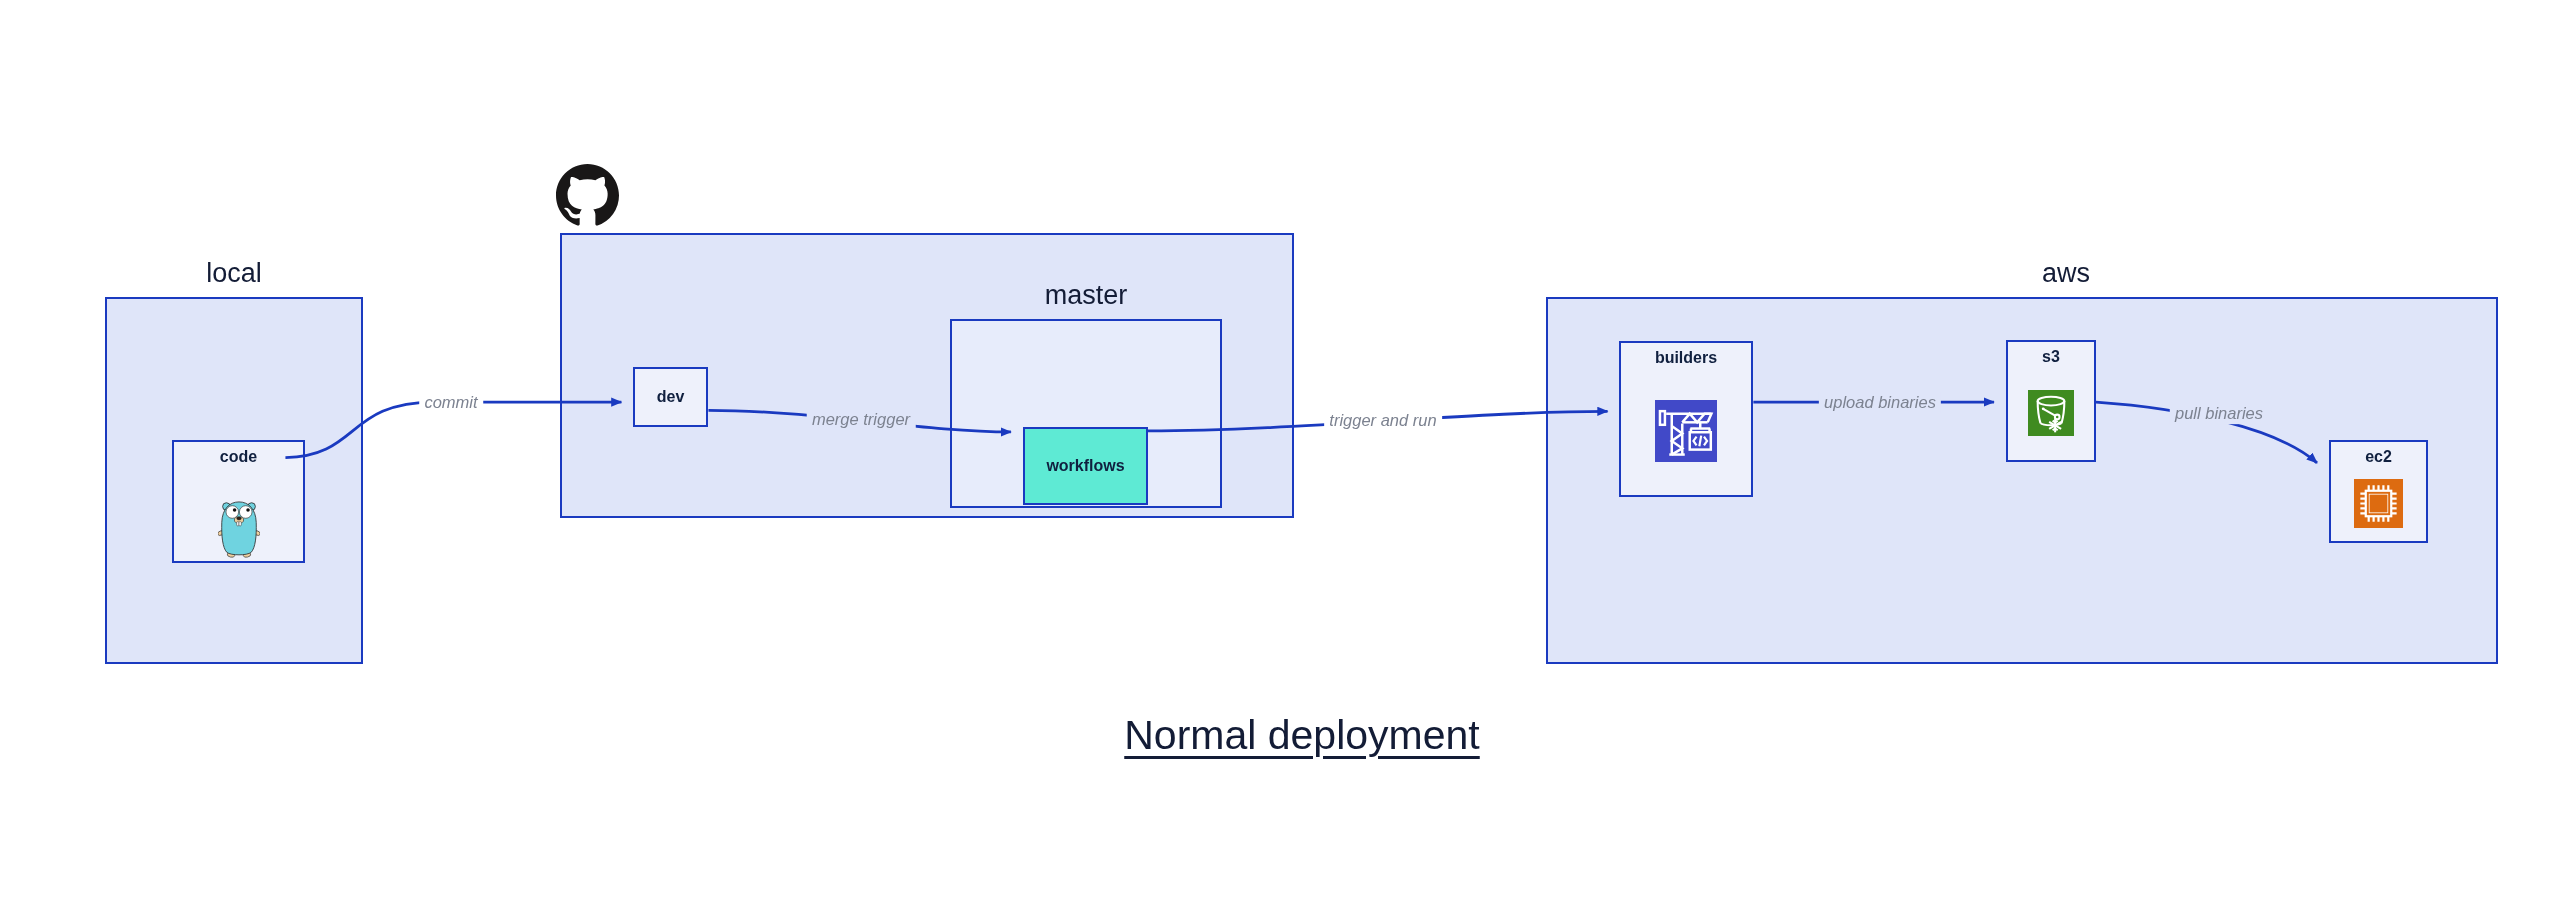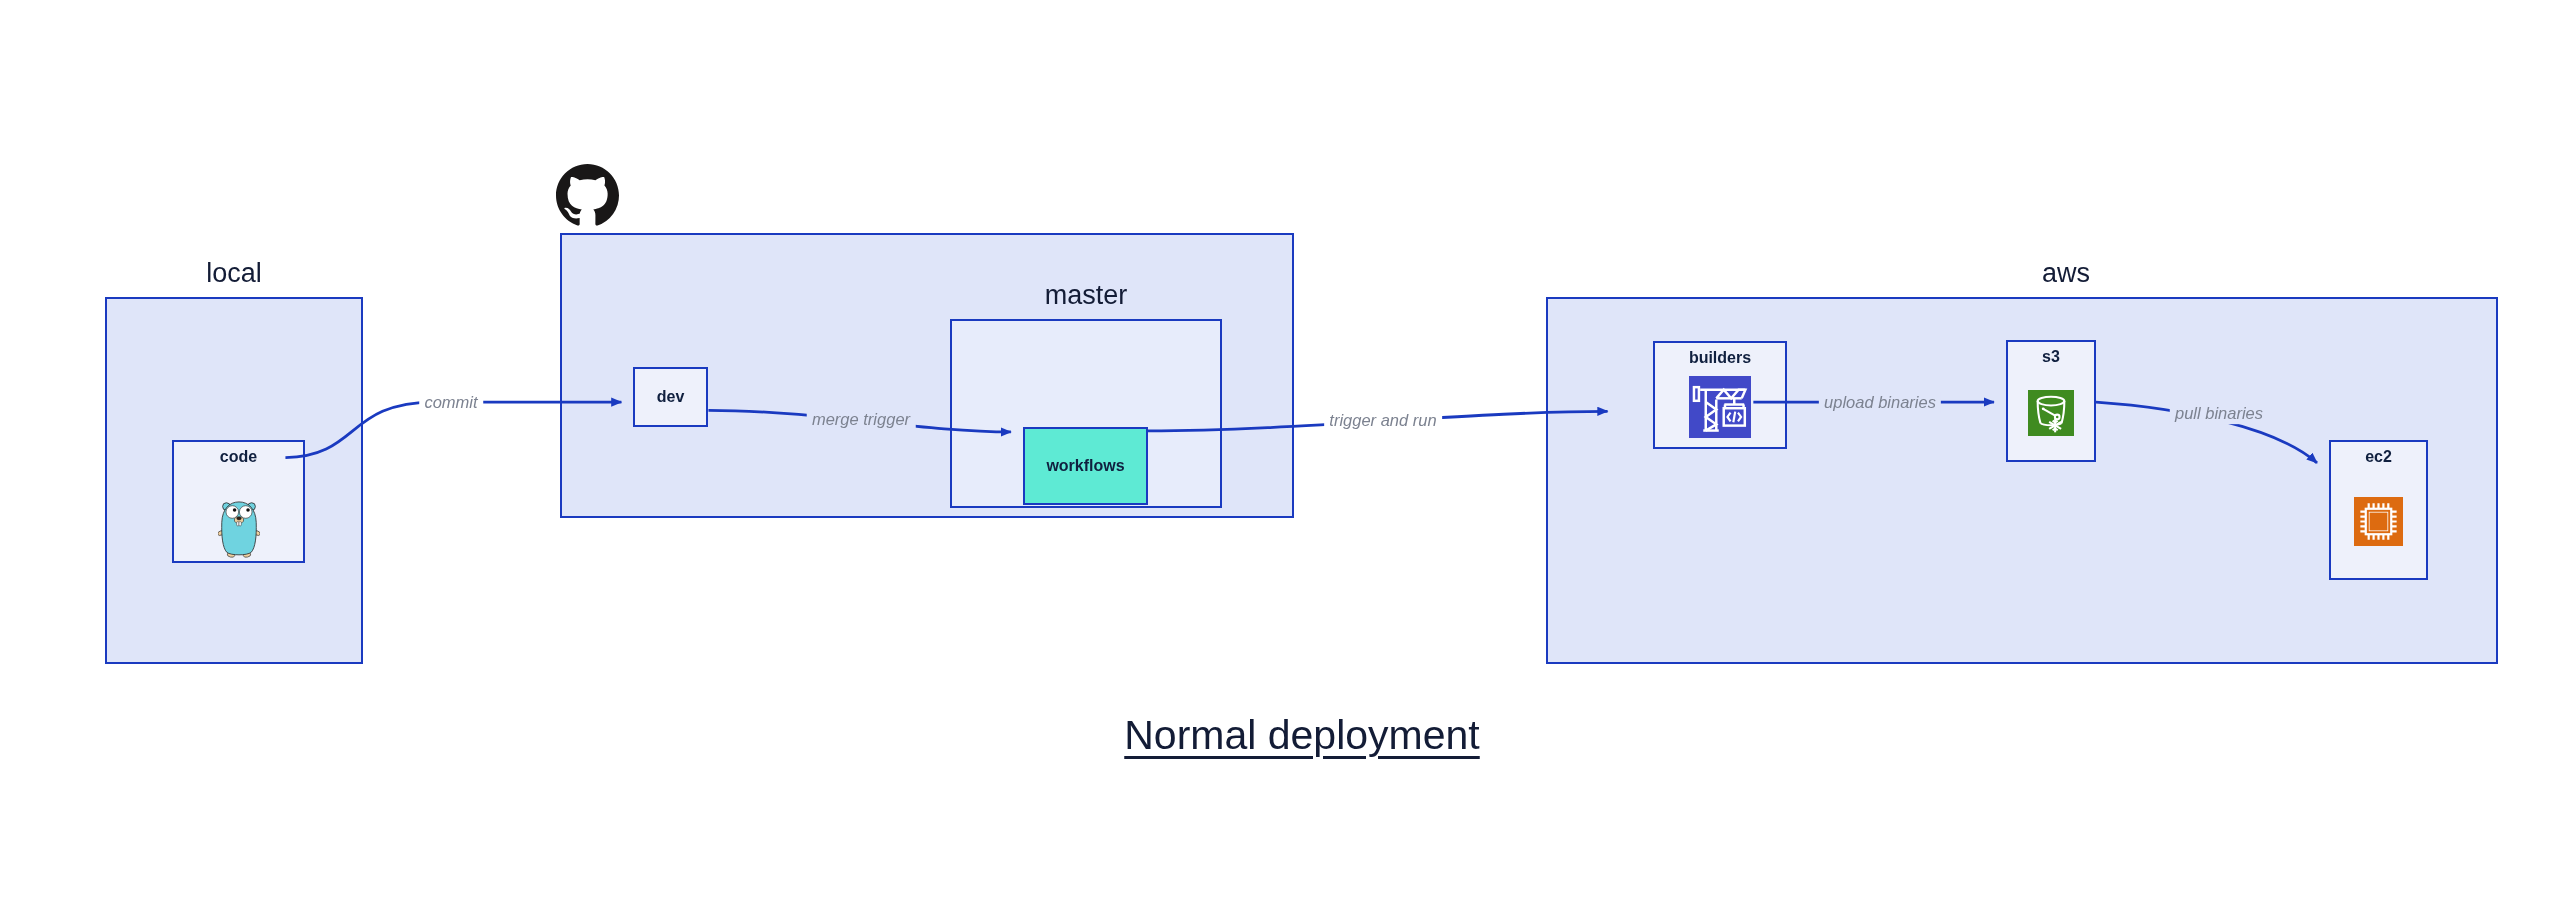--- a/index.html
+++ b/index.html
@@ -95,21 +95,21 @@
   </div>
 
   <div class="node" style="left:633px;top:367px;width:75px;height:60px;">
     <div class="nlabel">dev</div>
   </div>
 
   <div class="node" style="left:1023px;top:427px;width:125px;height:78px;background:#5eead4;">
     <div class="nlabel">workflows</div>
   </div>
 
-  <div class="node top-label" style="left:1619px;top:341px;width:134px;height:108px;margin-left:34px;">
+  <div class="node top-label" style="left:1619px;top:341px;width:134px;height:156px;">
     <div class="nlabel">builders</div>
     <div class="icon-wrap">
       <svg width="62" height="62" viewBox="0 0 100 100">
         <rect x="0" y="0" width="100" height="100" fill="#4149c8"></rect>
         <g stroke="#ffffff" stroke-width="4" fill="none">
           <rect x="8" y="18" width="8" height="22"></rect>
           <path d="M18 22 H91"></path>
           <path d="M44 36 H85"></path>
           <path d="M44 36 L56 22 L68 36 L80 22 L91 22 L85 36"></path>
           <path d="M27 24 V88"></path>
@@ -148,21 +148,21 @@
           <path d="M59 62 V92"></path>
           <path d="M46 69.5 L72 84.5"></path>
           <path d="M46 84.5 L72 69.5"></path>
           <path d="M53.5 66.5 L59 70.5 L64.5 66.5"></path>
           <path d="M53.5 87.5 L59 83.5 L64.5 87.5"></path>
         </g>
       </svg>
     </div>
   </div>
 
-  <div class="node top-label" style="left:2329px;top:440px;width:99px;height:140px;">
+  <div class="node top-label" style="left:2329px;top:440px;width:99px;height:103px;">
     <div class="nlabel">ec2</div>
     <div class="icon-wrap">
       <svg width="49" height="49" viewBox="0 0 100 100">
         <rect x="0" y="0" width="100" height="100" fill="#dd6b10"></rect>
         <rect x="24" y="24" width="52" height="52" fill="none" stroke="#ffffff" stroke-width="4.5"></rect>
         <rect x="31" y="31" width="38" height="38" fill="none" stroke="#ffffff" stroke-width="1.6"></rect>
         <g stroke="#ffffff" stroke-width="4.5">
           <path d="M30 13 V23 M40 13 V23 M50 13 V23 M60 13 V23 M70 13 V23"></path>
           <path d="M30 77 V87 M40 77 V87 M50 77 V87 M60 77 V87 M70 77 V87"></path>
           <path d="M13 30 H23 M13 40 H23 M13 50 H23 M13 60 H23 M13 70 H23"></path>

